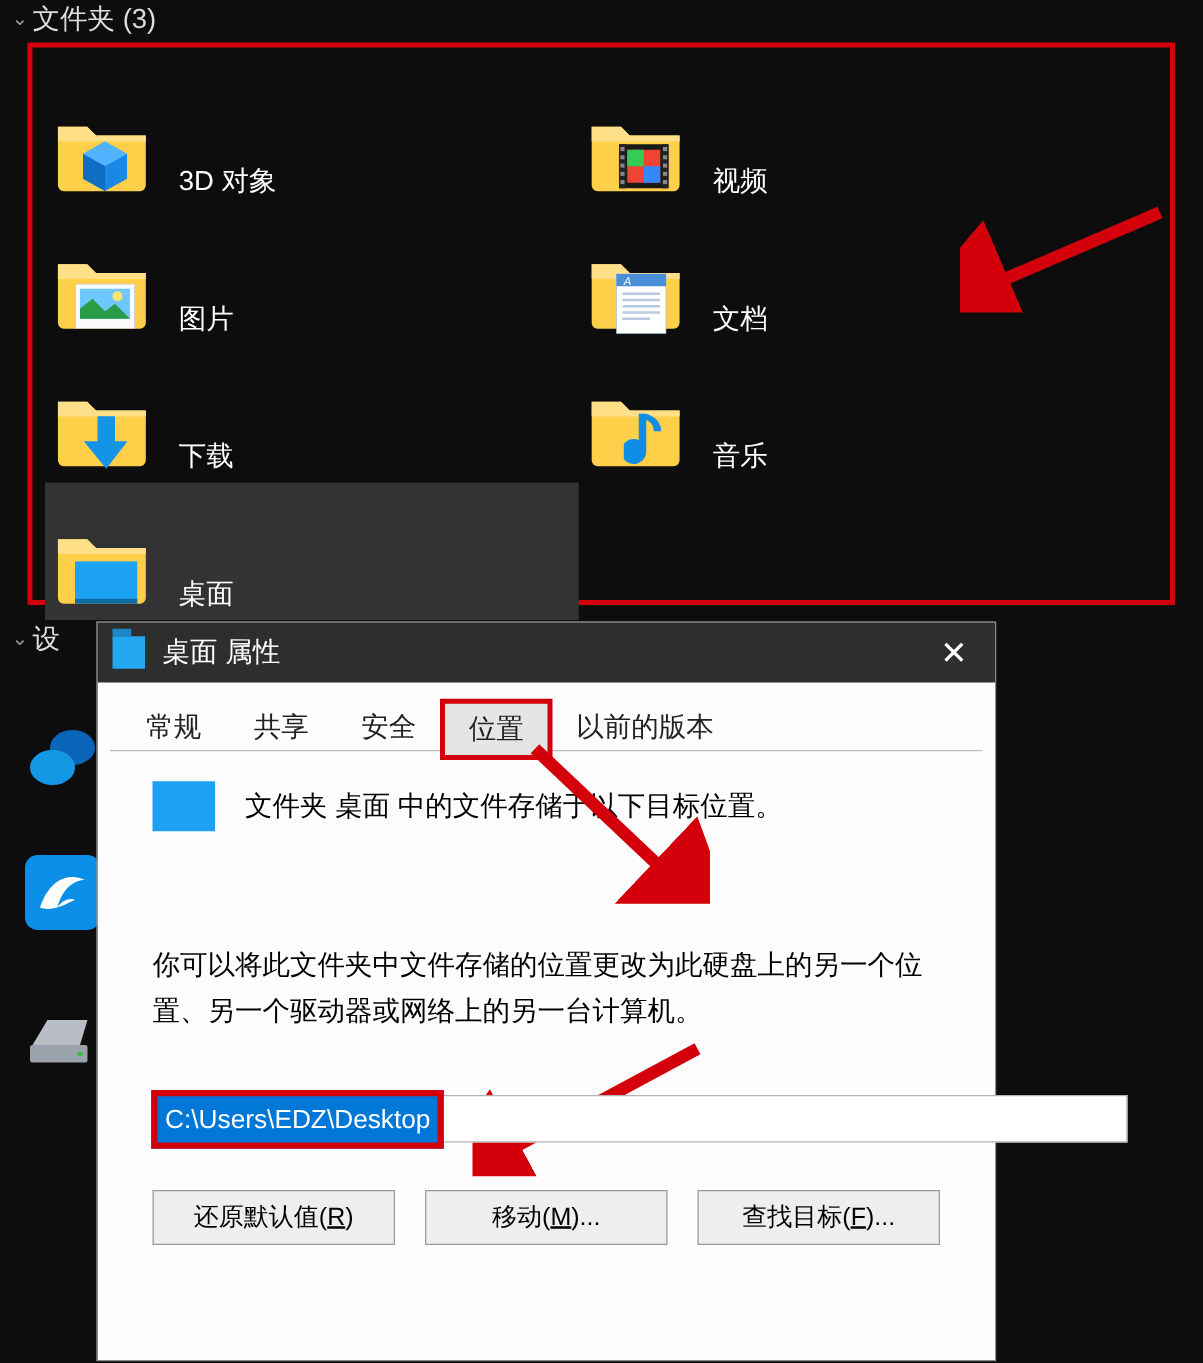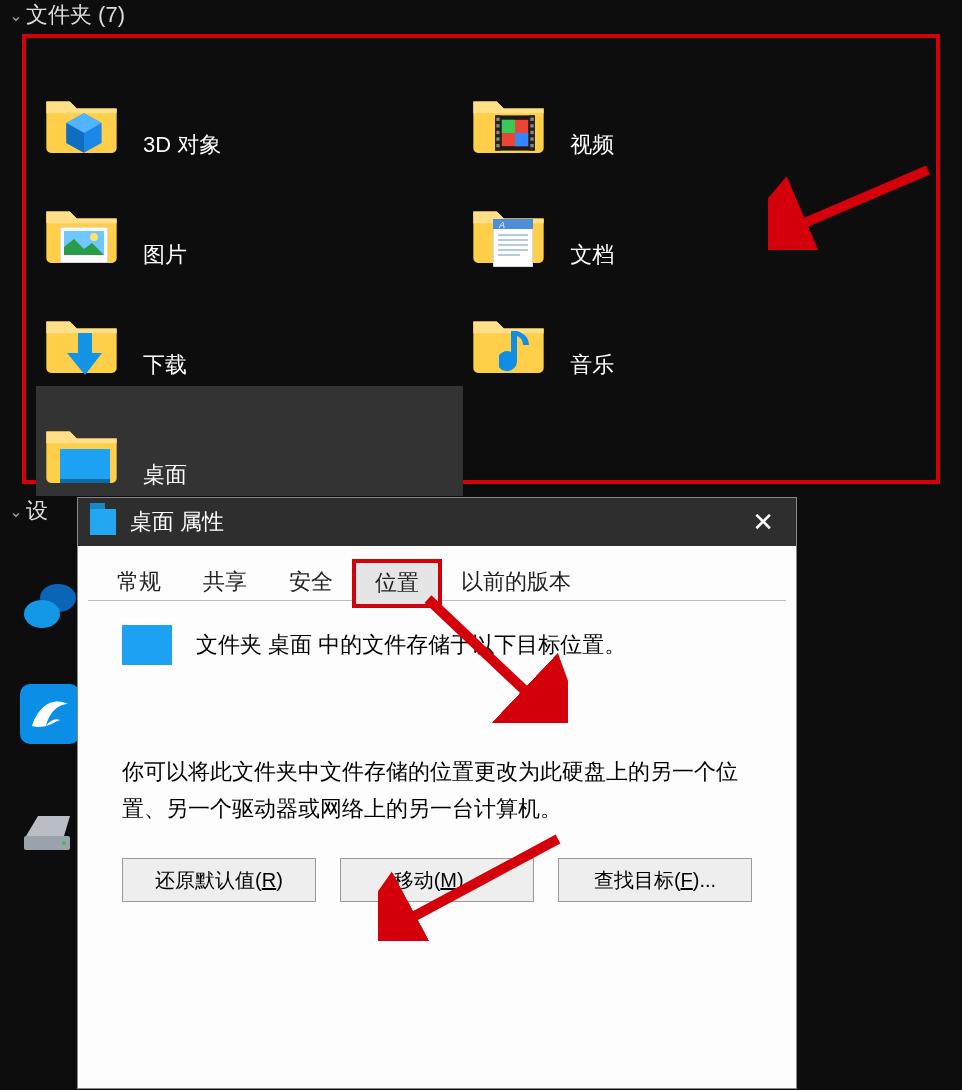--- a/index.html
+++ b/index.html
@@ -41,21 +41,21 @@
 .btn{width:200px;height:44px;border:1px solid #9a9a9a;background:#eee;font-size:20px;display:flex;align-items:center;justify-content:center;cursor:pointer}
 .under{text-decoration:underline}
 
 .red-arrow svg{display:block}
 </style>
 </head>
 <body>
 
 <div class="section-hdr">
   <span class="chev">⌄</span>
-  <span>文件夹 (7)</span>
+  <span>文件夹 (3)</span>
 </div>
 
 <div class="folders-box">
   <div class="folders-grid">
 
     <div class="fldr">
       <div class="ficon">
         <svg class="foldersvg" viewBox="0 0 64 64">
             <path fill="#ffcf4a" d="M2 14h20l6 6h34v34a4 4 0 0 1-4 4H6a4 4 0 0 1-4-4z"></path>
             <path fill="#ffe089" d="M2 14h20l6 6h34v4H2z"></path>
@@ -252,20 +252,24 @@
       <svg viewBox="0 0 200 110">
           <defs>
             <marker id="ah3" markerWidth="12" markerHeight="12" refX="2" refY="5" orient="auto">
               <path d="M0 0L10 5L0 10z" fill="#d3000b"></path>
             </marker>
           </defs>
           <line x1="180" y1="8" x2="20" y2="94" stroke="#d3000b" stroke-width="10" marker-end="url(#ah3)"></line>
         </svg>
     </div>
 
+    <div class="path-wrap" style="position:relative;height:50px">
+      <div class="path-input" style="position:absolute;left:0;top:4px"></div>
+      <span class="path-highlight" style="position:absolute;left:0;top:0">C:\Users\EDZ\Desktop</span>
+    </div>
 
     <div class="btn-row">
       <div class="btn">
         <span>还原默认值(</span>
           <span class="under">R</span>
           <span>)</span>
       </div>
       <div class="btn">
         <span>移动(</span>
           <span class="under">M</span>

